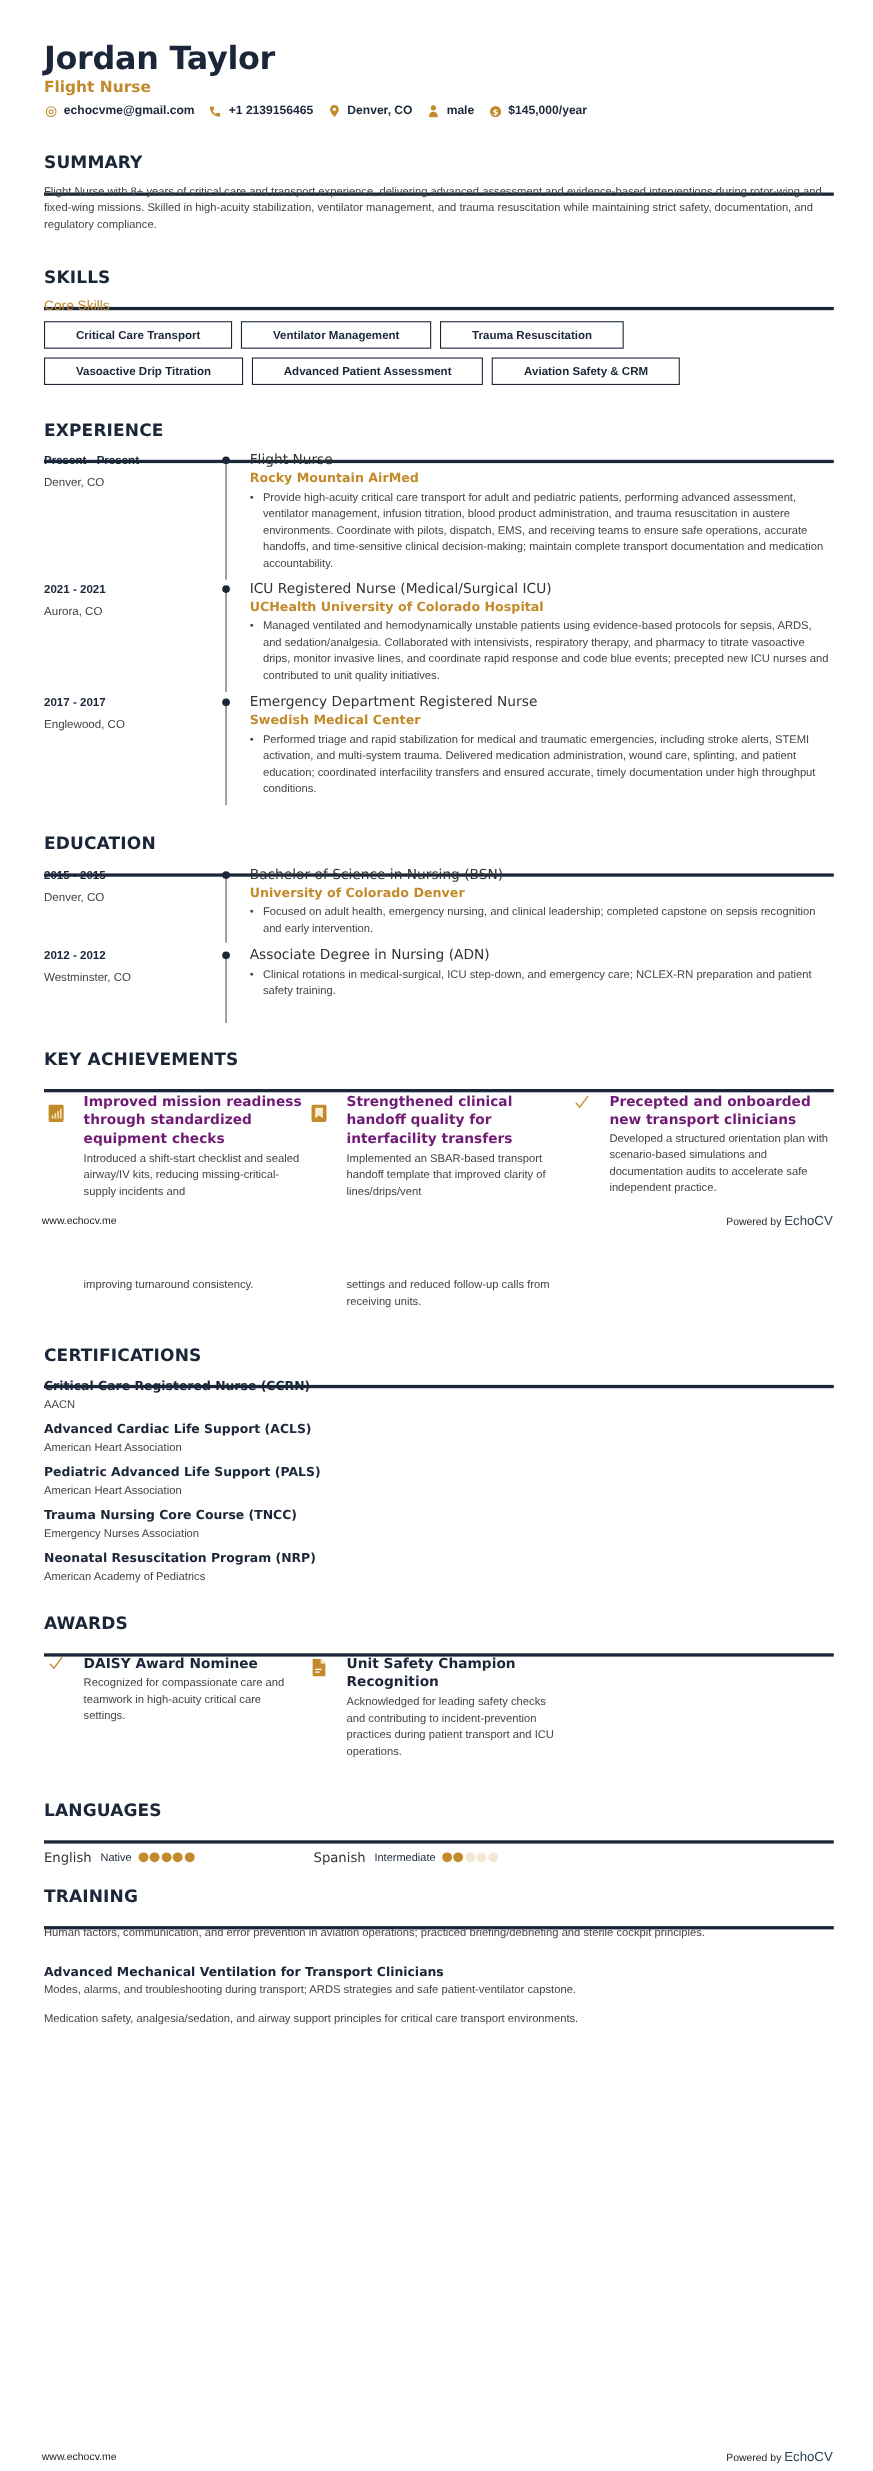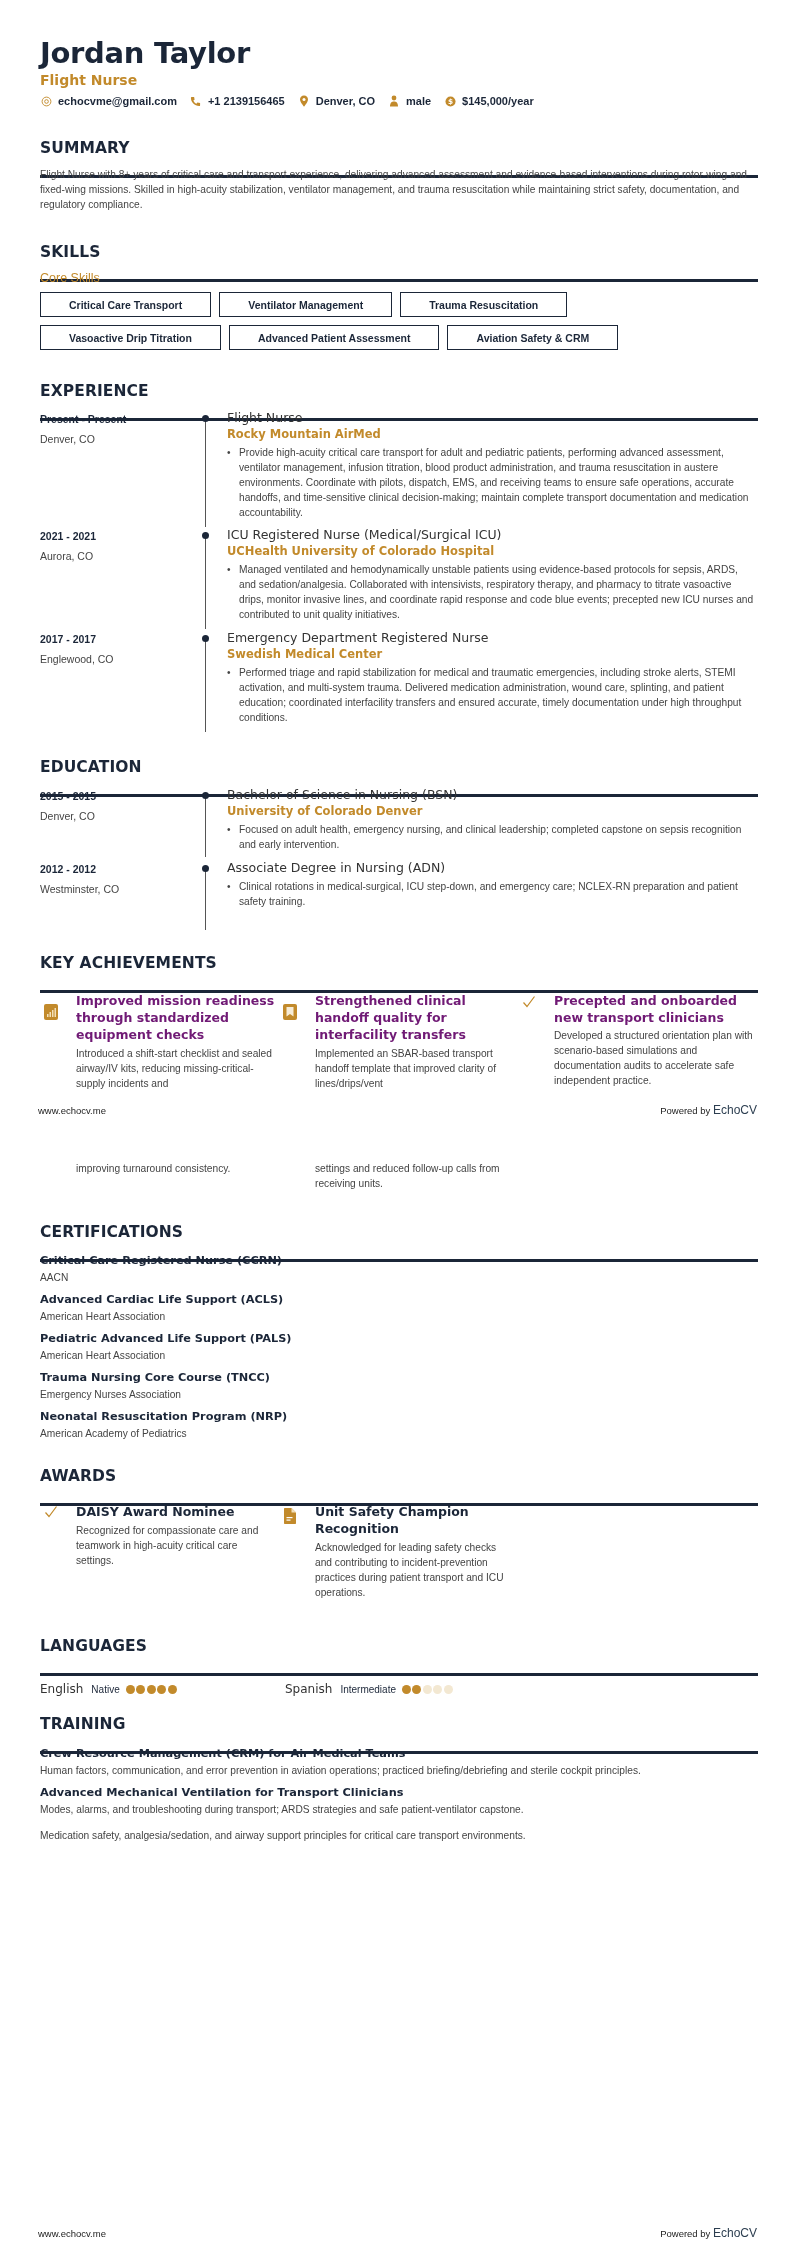--- a/index.html
+++ b/index.html
@@ -276,21 +276,20 @@
   <span class="dots"><span class="dot" style="background: rgb(194, 138, 43);"></span><span class="dot" style="background: rgb(194, 138, 43);"></span><span class="dot" style="background: rgb(194, 138, 43);"></span><span class="dot" style="background: rgb(194, 138, 43);"></span><span class="dot" style="background: rgb(194, 138, 43);"></span></span>
 </div>
 <div class="lang" style="left:285px;">
   <span class="lang-name">Spanish</span>
   <span class="lang-level">Intermediate</span>
   <span class="dots"><span class="dot" style="background: rgb(194, 138, 43);"></span><span class="dot" style="background: rgb(194, 138, 43);"></span><span class="dot" style="background: rgb(243, 232, 210);"></span><span class="dot" style="background: rgb(243, 232, 210);"></span><span class="dot" style="background: rgb(243, 232, 210);"></span></span>
 </div>
 
 <div class="section-h" style="top:1715px;">TRAINING</div>
 <div class="train" style="top:1747px;">
-  <div class="train-name">Crew Resource Management (CRM) for Air Medical Teams</div>
   <div class="train-desc">Human factors, communication, and error prevention in aviation operations; practiced briefing/debriefing and sterile cockpit principles.</div>
 </div>
 <div class="train" style="top:1786px;">
   <div class="train-name">Advanced Mechanical Ventilation for Transport Clinicians</div>
   <div class="train-desc">Modes, alarms, and troubleshooting during transport; ARDS strategies and safe patient-ventilator capstone.</div>
 </div>
 <div class="train" style="top:1825px;">
   <div class="train-desc">Medication safety, analgesia/sedation, and airway support principles for critical care transport environments.</div>
 </div>
 

